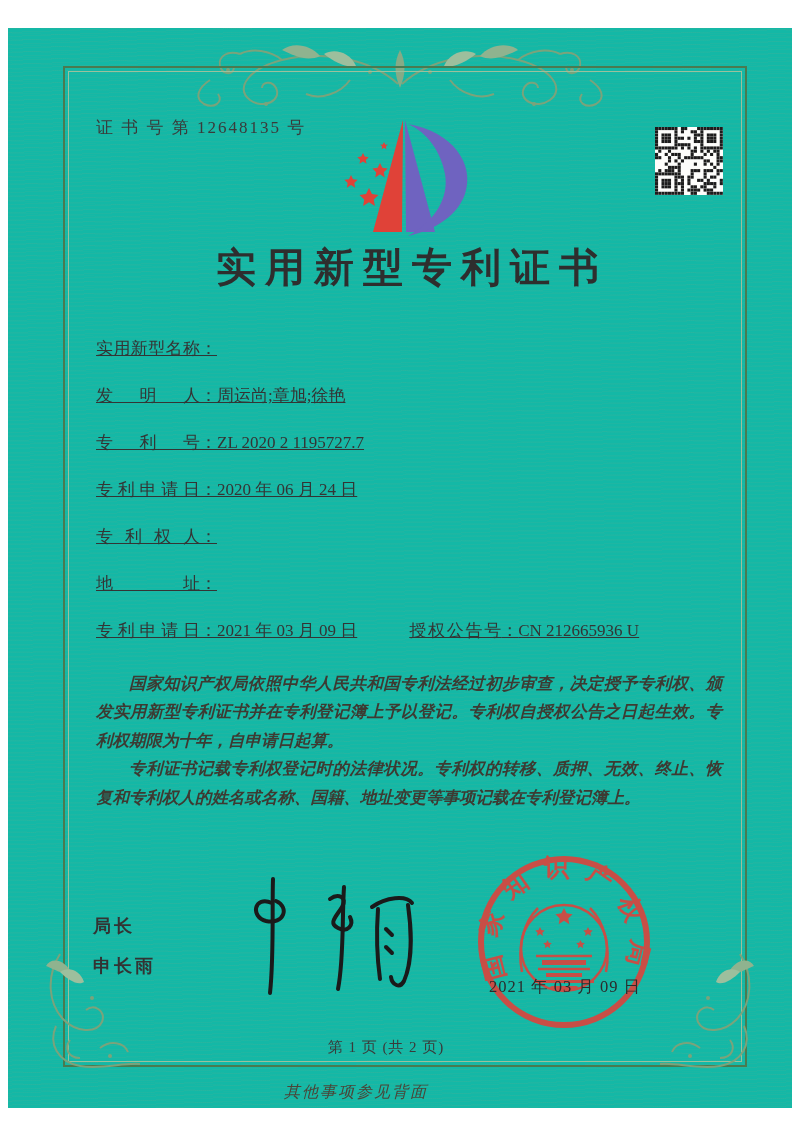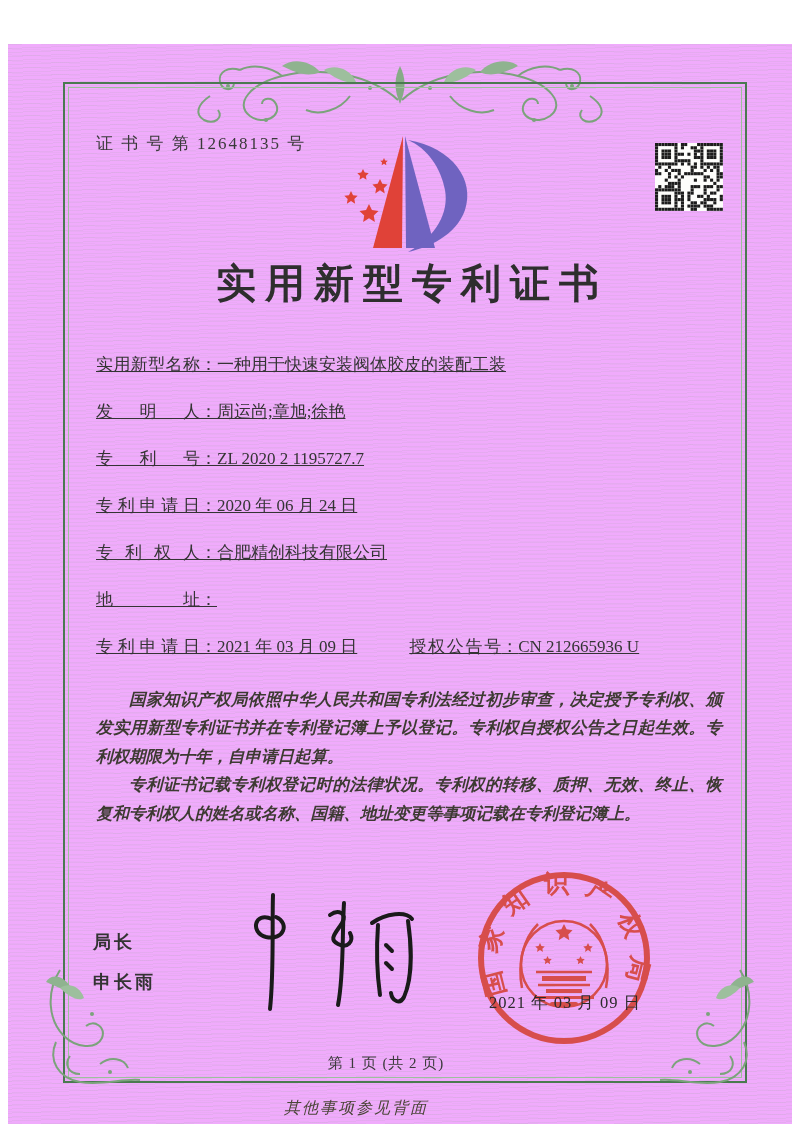--- a/index.html
+++ b/index.html
@@ -3,22 +3,21 @@
 <meta charset="utf-8">
 <style>
   html,body{margin:0;padding:0;}
   body{
     width:800px;height:1132px;background:#ffffff;overflow:hidden;
     font-family:"Liberation Serif","DejaVu Serif",serif;color:#333;
     position:relative;
   }
   .page{
     position:absolute;left:8px;top:28px;width:784px;height:1080px;
-    background:#f0abfc;
-    margin-top:16px;
+    background:#14b8a6;
   }
   
   .page::before{
     content:"";position:absolute;inset:0;
     background:
       repeating-linear-gradient(178deg, rgba(130,165,130,.10) 0 1px, transparent 1px 4px),
       repeating-linear-gradient(2deg, rgba(130,165,130,.06) 0 1px, transparent 1px 6px);
     pointer-events:none;
   }
   .frame{
@@ -355,41 +354,39 @@
       <rect x="60.80" y="64.00" width="3.05" height="3.05"></rect>
       <rect x="64.00" y="64.00" width="3.05" height="3.05"></rect>
     </svg>
 
   <div class="abs title">实用新型专利证书</div>
 
   <div class="abs fields">
     <div class="row">
       <span class="lbl">实用新型名称</span>
         <span class="colon">：</span>
-      <span class="val">一种用于快速安装阀体胶皮的装配工装</span>
     </div>
     <div class="row">
       <span class="lbl">发明人</span>
         <span class="colon">：</span>
       <span class="val">周运尚;章旭;徐艳</span>
     </div>
     <div class="row">
       <span class="lbl">专利号</span>
         <span class="colon">：</span>
       <span class="val">ZL 2020 2 1195727.7</span>
     </div>
     <div class="row">
       <span class="lbl">专利申请日</span>
         <span class="colon">：</span>
       <span class="val">2020 年 06 月 24 日</span>
     </div>
     <div class="row">
       <span class="lbl">专利权人</span>
         <span class="colon">：</span>
-      <span class="val">合肥精创科技有限公司</span>
     </div>
     <div class="row row-addr">
       <span class="lbl">地址</span>
         <span class="colon">：</span>
     </div>
     <div class="row">
       <span class="lbl">专利申请日</span>
         <span class="colon">：</span>
       <span class="val" style="flex:0 0 auto;">2021 年 03 月 09 日</span>
       <span class="pair2">

